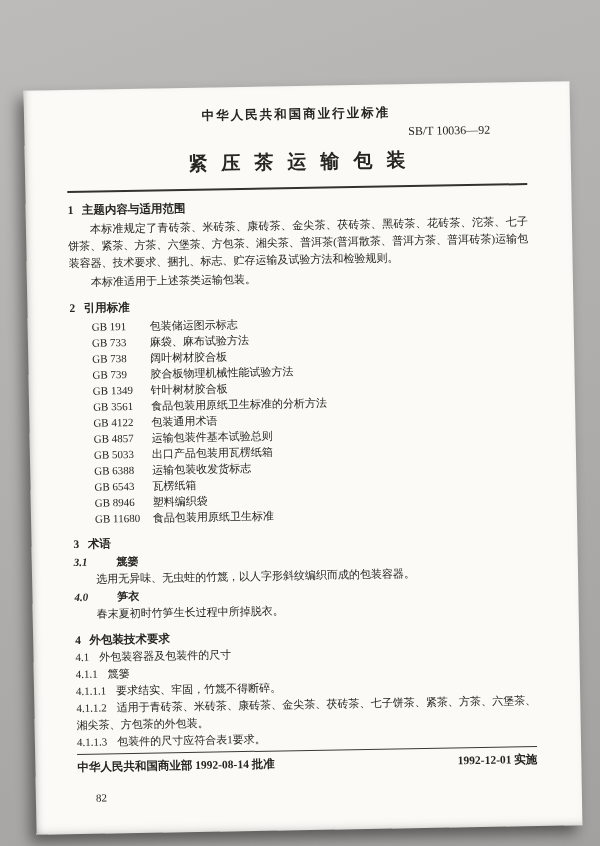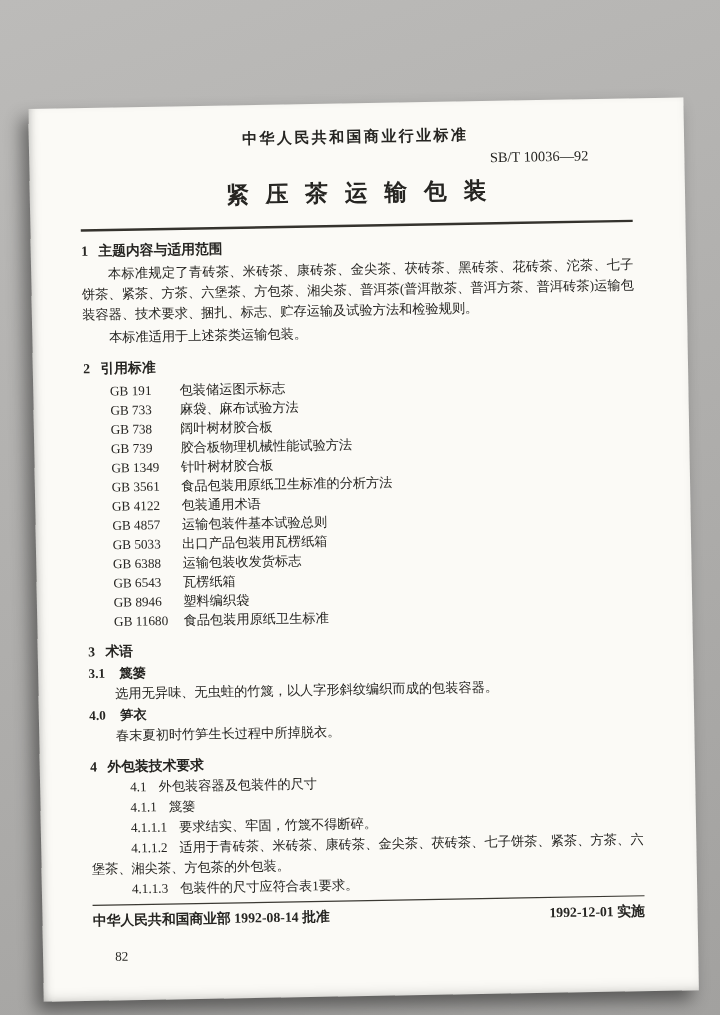--- a/index.html
+++ b/index.html
@@ -27,25 +27,25 @@
 
   h2.sec { font-size:11.5px; font-weight:bold; margin-top:9px; line-height:17px; white-space:pre-wrap; }
   p.body-para { font-size:11px; line-height:17px; text-indent:2em; text-align:justify; margin-top:2px; }
 
   .ref-list { margin:2px 0 0 22px; }
   .ref-row { display:flex; font-size:11px; line-height:16px; }
   .ref-code { flex:0 0 58px; width:58px; }
   .ref-title { flex:1; }
 
   .term-line { font-size:11px; line-height:17px; font-weight:bold; margin-top:1px; }
-  .term-num { margin-right:12px; }
+  .term-num { margin-right:29px;font-style:italic; }
   .term-def { font-size:11px; line-height:17px; text-indent:2em; text-align:justify; }
 
   .clause { font-size:11px; line-height:17px; text-align:justify; }
-  .clause-num { margin-right:10px;margin-left:33px; }
+  .clause-num { margin-right:10px; }
 
   .footer { position:absolute; left:42px; right:44px; top:664px; }
   .footer-rule { border:none; border-top:1px solid #3b3933; }
   .footer-row { display:flex; justify-content:space-between; font-size:11.5px; font-weight:bold; margin-top:5px; white-space:pre-wrap; }
   .page-num { margin:17px 0 0 18px; font-size:11px; }
 </style>
 </head>
 <body>
 
 <div class="page">

